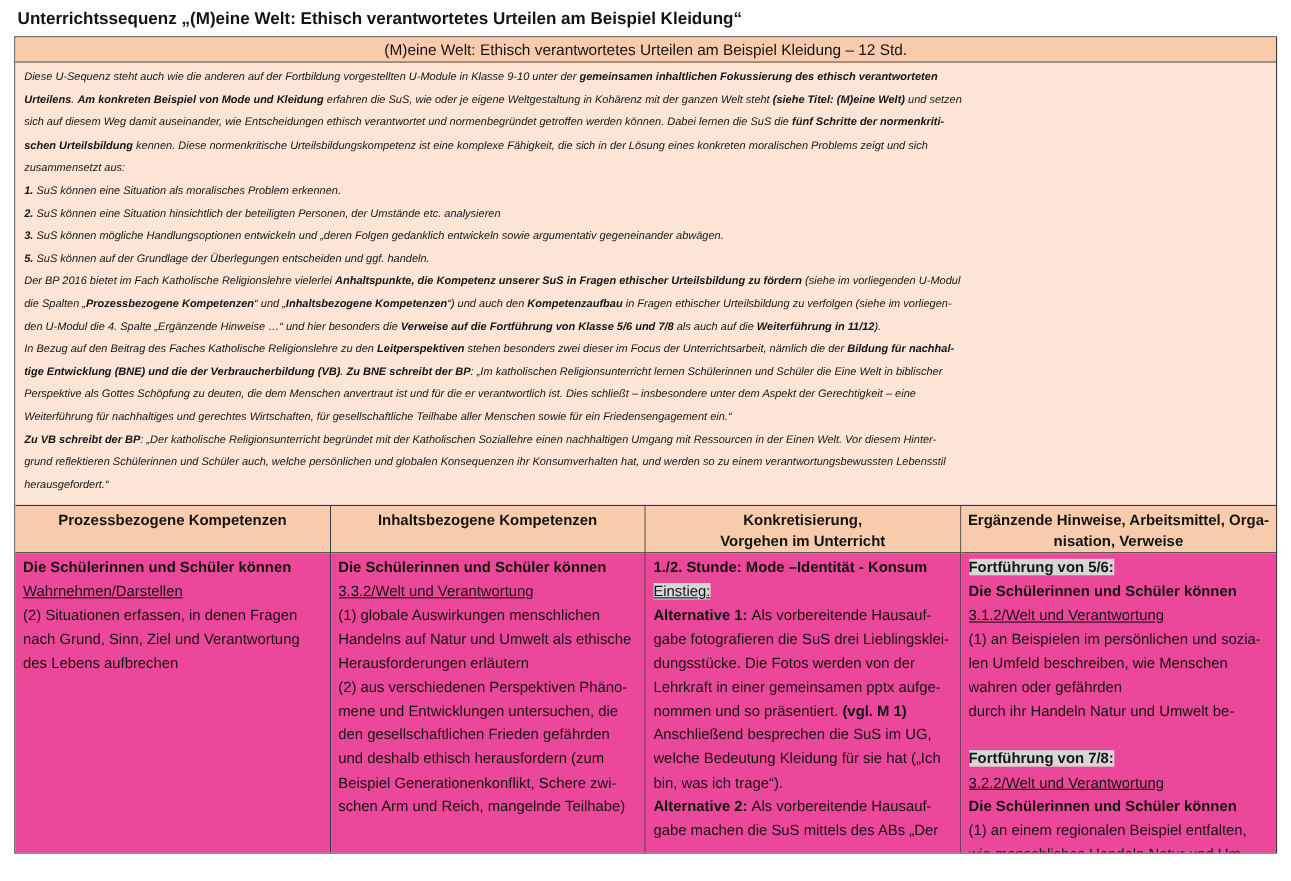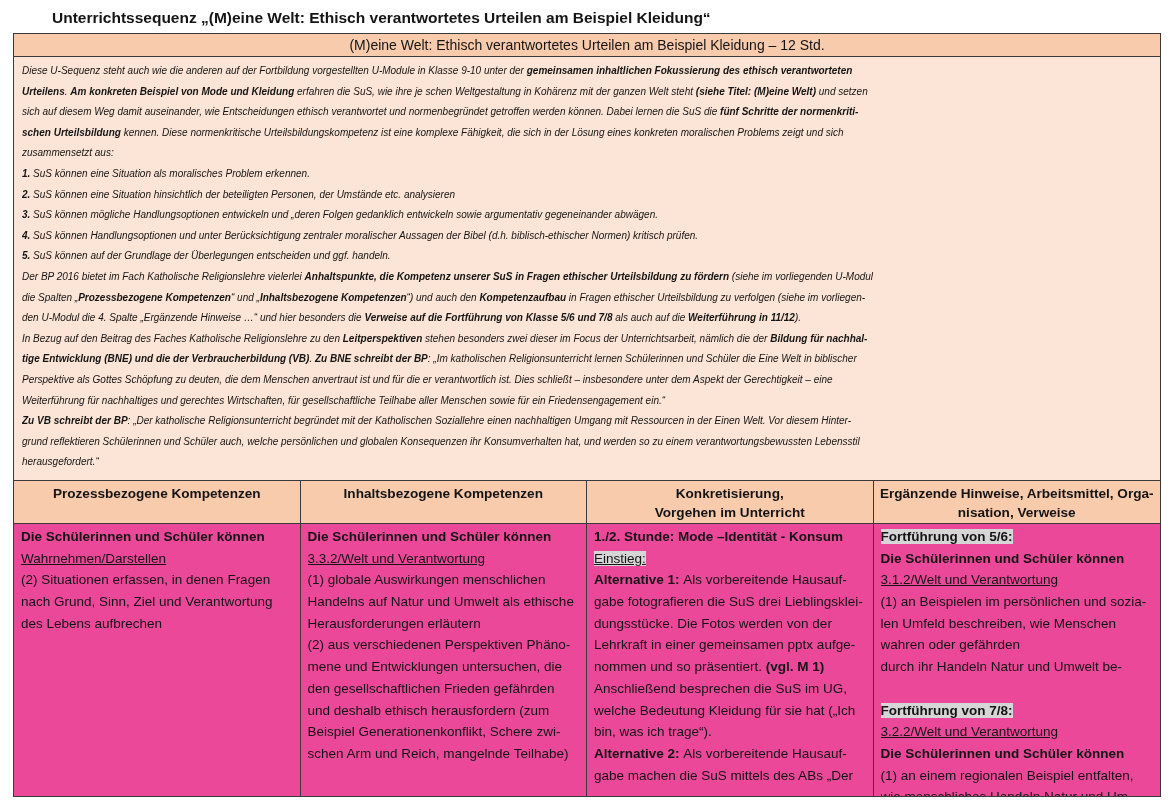--- a/index.html
+++ b/index.html
@@ -12,21 +12,21 @@
   *{box-sizing:border-box;}
   html,body{margin:0;padding:0;}
   body{
     width:1174px;height:801px;
     background:#ffffff;
     font-family:"Liberation Sans",sans-serif;
     color:var(--ink);
     overflow:hidden;
   }
   .doc-title{
-    margin:9px 13px 6px 52px;
+    margin:9px 13px 6px 16px;
     font-size:15.5px;
     font-weight:bold;
     white-space:nowrap;
   }
   .doc-table{
     margin:0 13px;
     border:1.5px solid var(--border);
   }
   .table-title{
     background:var(--header-bg);
@@ -79,28 +79,27 @@
 </style>
 </head>
 <body>
 
 <div class="page">
   <div class="doc-title">Unterrichtssequenz „(M)eine Welt: Ethisch verantwortetes Urteilen am Beispiel Kleidung“</div>
   <div class="doc-table">
     <div class="table-title">(M)eine Welt: Ethisch verantwortetes Urteilen am Beispiel Kleidung – 12 Std.</div>
     <div class="intro">
         <div class="line"><span>Diese U-Sequenz steht auch wie die anderen auf der Fortbildung vorgestellten U-Module in Klasse 9-10 unter der </span><span class="b">gemeinsamen inhaltlichen Fokussierung des ethisch verantworteten</span></div>
-        <div class="line"><span class="b">Urteilens</span><span>. </span><span class="b">Am konkreten Beispiel von Mode und Kleidung</span><span> erfahren die SuS, wie ihre je schen Weltgestaltung in Kohärenz mit der ganzen Welt steht </span><span class="b">(siehe Titel: (M)eine Welt)</span><span> und setzen</span></div>
+        <div class="line"><span class="b">Urteilens</span><span>. </span><span class="b">Am konkreten Beispiel von Mode und Kleidung</span><span> erfahren die SuS, wie oder je eigene Weltgestaltung in Kohärenz mit der ganzen Welt steht </span><span class="b">(siehe Titel: (M)eine Welt)</span><span> und setzen</span></div>
         <div class="line"><span>sich auf diesem Weg damit auseinander, wie Entscheidungen ethisch verantwortet und normenbegründet getroffen werden können. Dabei lernen die SuS die </span><span class="b">fünf Schritte der normenkriti-</span></div>
         <div class="line"><span class="b">schen Urteilsbildung</span><span> kennen. Diese normenkritische Urteilsbildungskompetenz ist eine komplexe Fähigkeit, die sich in der Lösung eines konkreten moralischen Problems zeigt und sich</span></div>
         <div class="line"><span>zusammensetzt aus:</span></div>
         <div class="line"><span class="b">1.</span><span> SuS können eine Situation als moralisches Problem erkennen.</span></div>
         <div class="line"><span class="b">2.</span><span> SuS können eine Situation hinsichtlich der beteiligten Personen, der Umstände etc. analysieren</span></div>
         <div class="line"><span class="b">3.</span><span> SuS können mögliche Handlungsoptionen entwickeln und „deren Folgen gedanklich entwickeln sowie argumentativ gegeneinander abwägen.</span></div>
-        <div class="line"><span class="b">4.</span><span> SuS können Handlungsoptionen und unter Berücksichtigung zentraler moralischer Aussagen der Bibel (d.h. biblisch-ethischer Normen) kritisch prüfen.</span></div>
         <div class="line"><span class="b">5.</span><span> SuS können auf der Grundlage der Überlegungen entscheiden und ggf. handeln.</span></div>
         <div class="line"><span>Der BP 2016 bietet im Fach Katholische Religionslehre vielerlei </span><span class="b">Anhaltspunkte, die Kompetenz unserer SuS in Fragen ethischer Urteilsbildung zu fördern</span><span> (siehe im vorliegenden U-Modul</span></div>
         <div class="line"><span>die Spalten „</span><span class="b">Prozessbezogene Kompetenzen</span><span>“ und „</span><span class="b">Inhaltsbezogene Kompetenzen</span><span>“) und auch den </span><span class="b">Kompetenzaufbau</span><span> in Fragen ethischer Urteilsbildung zu verfolgen (siehe im vorliegen-</span></div>
         <div class="line"><span>den U-Modul die 4. Spalte „Ergänzende Hinweise …“ und hier besonders die </span><span class="b">Verweise auf die Fortführung von Klasse 5/6 und 7/8</span><span> als auch auf die </span><span class="b">Weiterführung in 11/12</span><span>).</span></div>
         <div class="line"><span>In Bezug auf den Beitrag des Faches Katholische Religionslehre zu den </span><span class="b">Leitperspektiven</span><span> stehen besonders zwei dieser im Focus der Unterrichtsarbeit, nämlich die der </span><span class="b">Bildung für nachhal-</span></div>
         <div class="line"><span class="b">tige Entwicklung (BNE) und die der Verbraucherbildung (VB)</span><span>. </span><span class="b">Zu BNE schreibt der BP</span><span>: „Im katholischen Religionsunterricht lernen Schülerinnen und Schüler die Eine Welt in biblischer</span></div>
         <div class="line"><span>Perspektive als Gottes Schöpfung zu deuten, die dem Menschen anvertraut ist und für die er verantwortlich ist. Dies schließt – insbesondere unter dem Aspekt der Gerechtigkeit – eine</span></div>
         <div class="line"><span>Weiterführung für nachhaltiges und gerechtes Wirtschaften, für gesellschaftliche Teilhabe aller Menschen sowie für ein Friedensengagement ein.“</span></div>
         <div class="line"><span class="b">Zu VB schreibt der BP</span><span>: „Der katholische Religionsunterricht begründet mit der Katholischen Soziallehre einen nachhaltigen Umgang mit Ressourcen in der Einen Welt. Vor diesem Hinter-</span></div>
         <div class="line"><span>grund reflektieren Schülerinnen und Schüler auch, welche persönlichen und globalen Konsequenzen ihr Konsumverhalten hat, und werden so zu einem verantwortungsbewussten Lebensstil</span></div>

